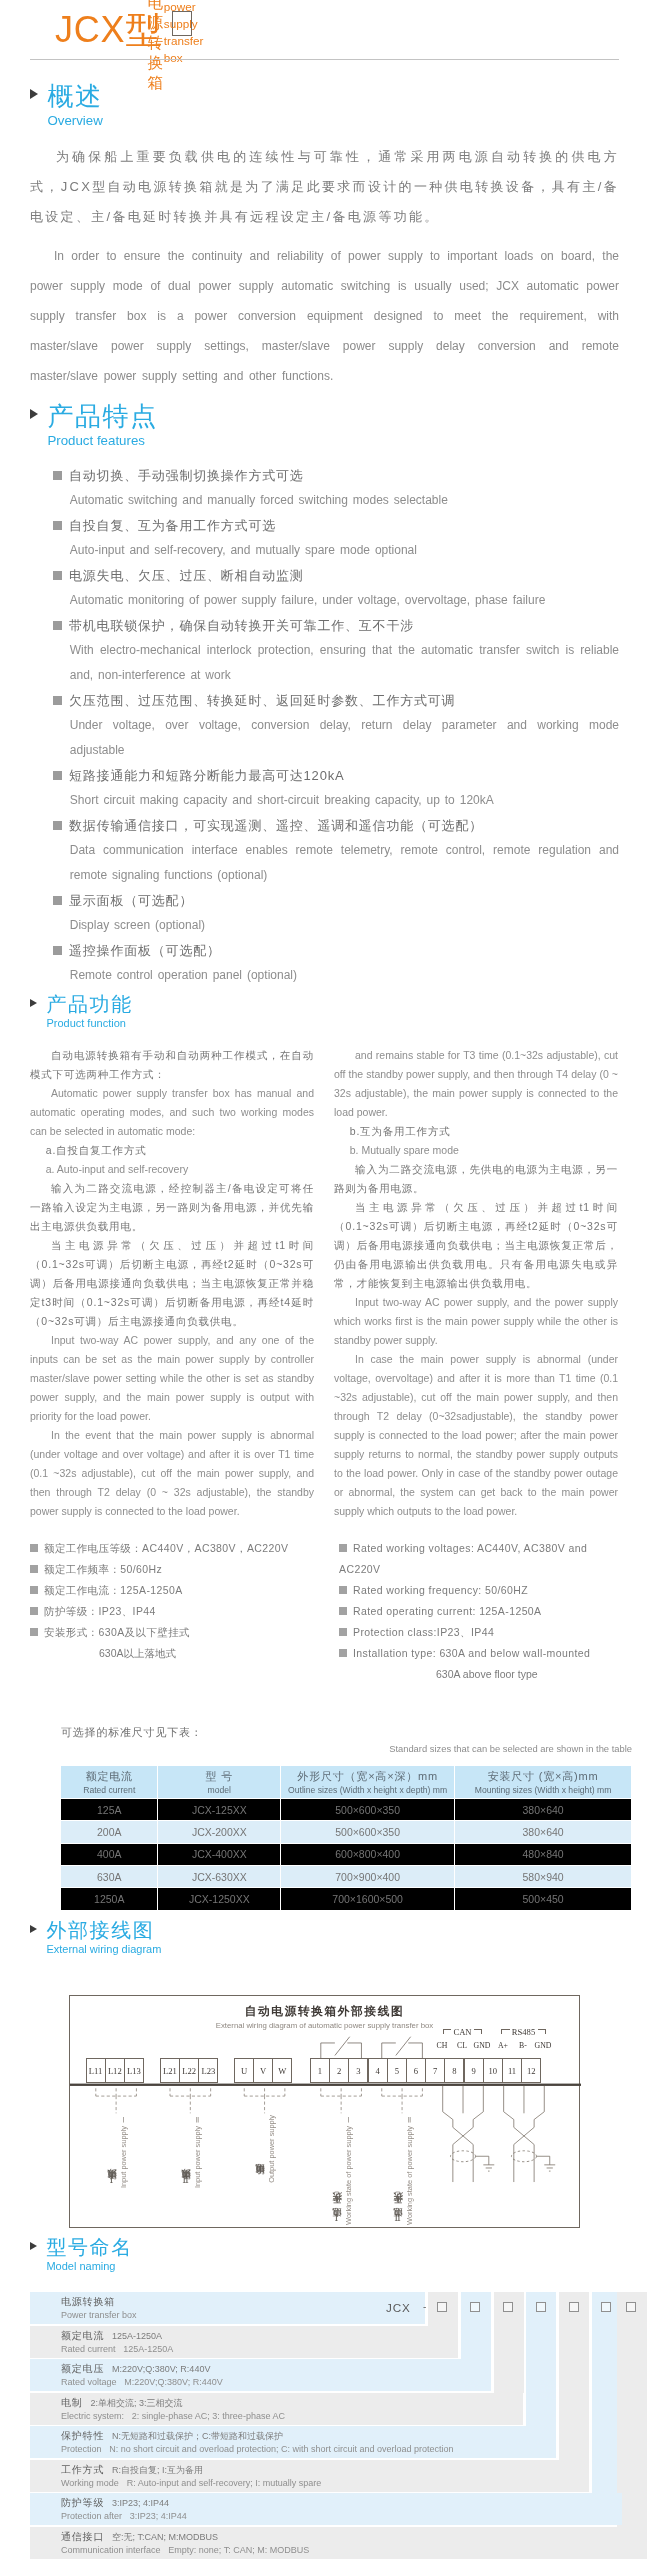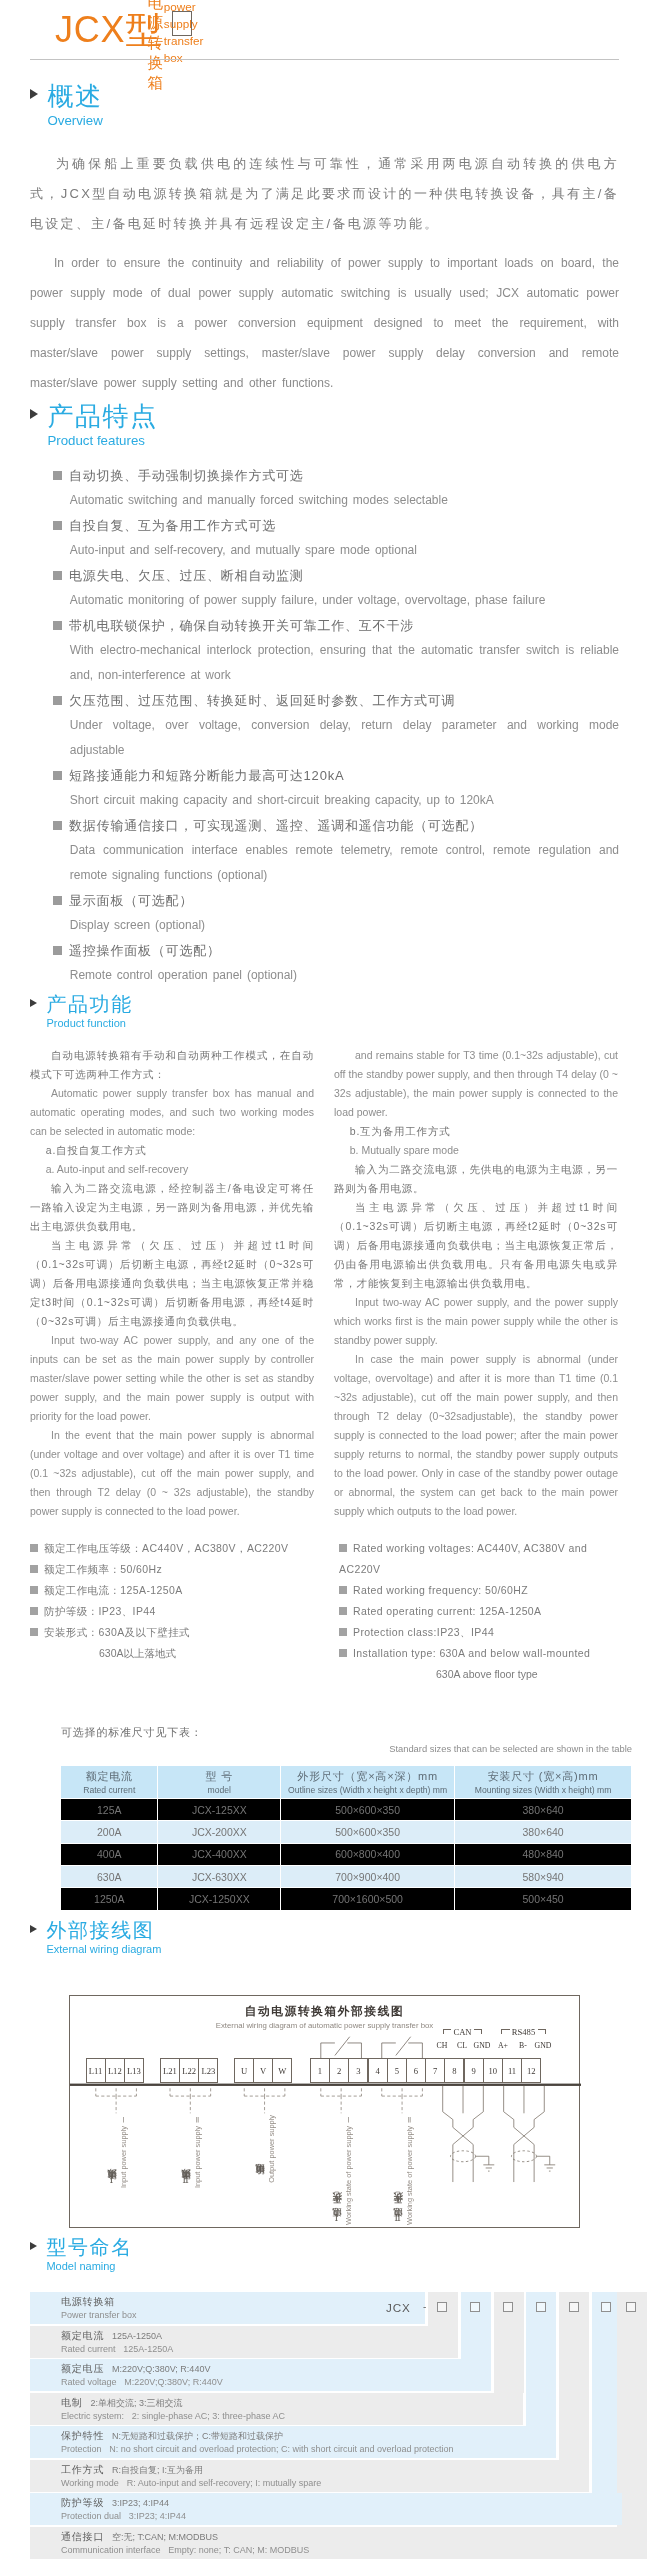--- a/index.html
+++ b/index.html
@@ -18,21 +18,21 @@
   .sec-head { display:flex; align-items:flex-start; }
   .tri { width:0; height:0; border-left:8.6px solid #3c3c3c; border-top:5.5px solid transparent; border-bottom:5.5px solid transparent; margin:7.8px 9.4px 0 0; }
   .sec-head.small .tri { border-left-width:7px; border-top-width:4.7px; border-bottom-width:4.7px; margin-top:6.2px; }
   .sh-zh { font-size:26px; color:#2aabe2; line-height:30px; letter-spacing:1.6px; font-weight:500; }
   .sh-en { font-size:13.3px; color:#2aabe2; line-height:19px; }
   .sec-head.small .sh-zh { font-size:20px; line-height:23.4px; }
   .sec-head.small .sh-en { font-size:11px; line-height:15.6px; }
 
   
   #overview { position:absolute; top:81px; left:30px; width:589px; }
-  .para-zh { margin-top:19px; font-size:13px; letter-spacing:2.3px; line-height:30px; color:#7b7b7b; text-align:justify; text-indent:2em; }
+  .para-zh { margin-top:12px; font-size:13px; letter-spacing:2.3px; line-height:30px; color:#7b7b7b; text-align:justify; text-indent:2em; }
   .para-en { margin-top:9.4px; font-size:12px; line-height:30px; color:#8b8b8b; text-align:justify; text-indent:2em; word-spacing:2.3px; }
 
   
   #features { position:absolute; top:401px; left:30px; width:589px; }
   .feat-list { margin-top:12.5px; padding-left:23.4px; }
   .feat { }
   .feat .f-zh { font-size:13px; color:#6d6d6d; line-height:25px; letter-spacing:0.8px; }
   .sq { display:inline-block; width:8.6px; height:8.6px; background:#9b9b9b; margin-right:7px; }
   .feat .f-en { margin-left:16.4px; font-size:12px; color:#8d8d8d; line-height:25px; text-align:justify; word-spacing:1.6px; }
 
@@ -446,21 +446,21 @@
       <div class="lrow lr-blue" style="top:134px; width:526px">
         <div class="l1"><span>保护特性</span><span class="spec">N:无短路和过载保护；C:带短路和过载保护</span></div>
         <div class="l2"><span>Protection</span><span class="spec">N: no short circuit and overload protection; C: with short circuit and overload protection</span></div>
       </div>
       <div class="lrow lr-gray" style="top:168px; width:559px">
         <div class="l1"><span>工作方式</span><span class="spec">R:自投自复; I:互为备用</span></div>
         <div class="l2"><span>Working mode</span><span class="spec">R: Auto-input and self-recovery; I: mutually spare</span></div>
       </div>
       <div class="lrow lr-blue" style="top:201px; width:592px">
         <div class="l1"><span>防护等级</span><span class="spec">3:IP23; 4:IP44</span></div>
-        <div class="l2"><span>Protection dual</span><span class="spec">3:IP23; 4:IP44</span></div>
+        <div class="l2"><span>Protection after</span><span class="spec">3:IP23; 4:IP44</span></div>
       </div>
       <div class="lrow lr-gray" style="top:235px; width:617px">
         <div class="l1"><span>通信接口</span><span class="spec">空:无; T:CAN; M:MODBUS</span></div>
         <div class="l2"><span>Communication interface</span><span class="spec">Empty: none; T: CAN; M: MODBUS</span></div>
       </div>
 
       <span class="jcx">JCX</span>
       <span class="mdash" style="left:393px">-</span>
       <span class="mbox" style="left:407px"></span>
       <span class="mbox" style="left:440px"></span>

